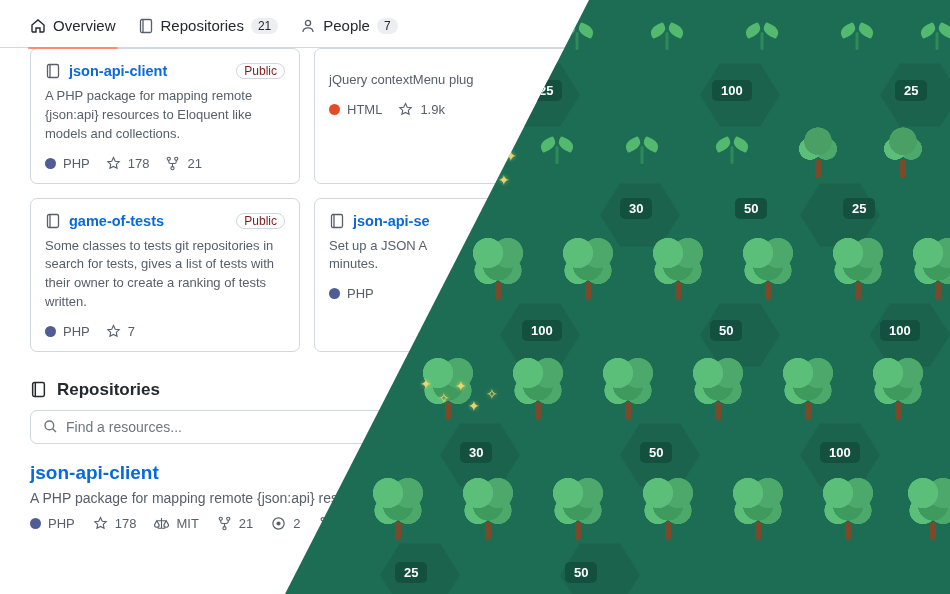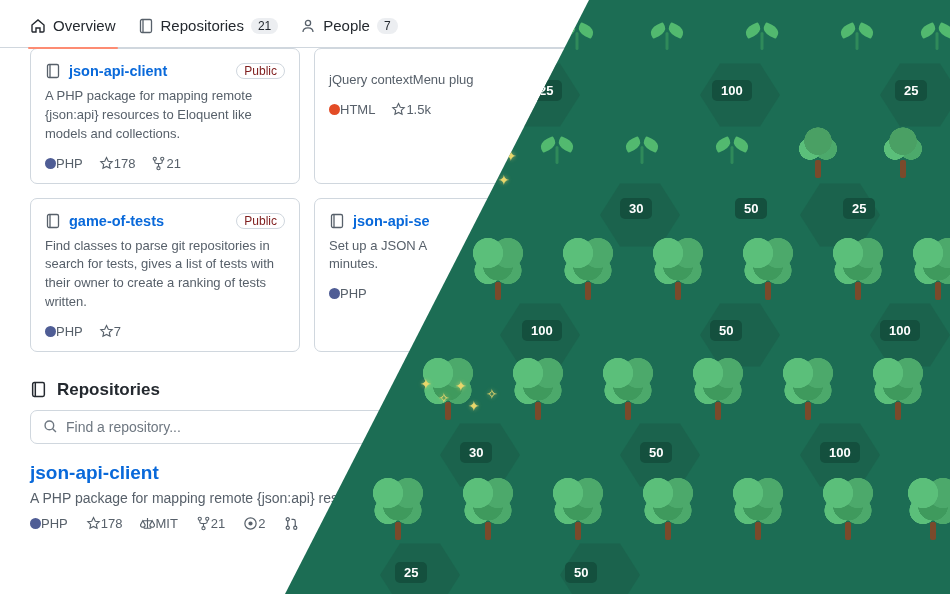--- a/index.html
+++ b/index.html
@@ -14,21 +14,21 @@
   .gh .tab .count { background: #eceef1; color: #24292f; border-radius: 10px; font-size: 12px; padding: 1px 7px; font-weight: 500; }
   .icon { display: inline-flex; }
   .gh .section-h { font-weight: 600; font-size: 16px; padding: 18px 30px 10px 30px; }
   .gh .grid { display: grid; grid-template-columns: 270px 270px; gap: 14px; padding: 0 30px; }
   .card { border: 1px solid #d0d7de; border-radius: 7px; padding: 14px 14px 12px 14px; background: #fff; }
   .card .row1 { display: flex; align-items: center; gap: 8px; }
   .card .repo-link { color: #0969da; font-weight: 600; font-size: 14.5px; cursor: pointer; }
   .badge { border: 1px solid #d0d7de; border-radius: 11px; font-size: 12px; color: #7f1d1d; padding: 0 7px; margin-left: auto; background: #fff; }
   .card .desc { color: #57606a; font-size: 13px; line-height: 1.45; margin: 8px 0 12px 0; }
   .meta { display: flex; align-items: center; gap: 16px; color: #57606a; font-size: 13px; }
-  .meta .item { display: flex; align-items: center; gap: 0; cursor: pointer; }
+  .meta .item { display: flex; align-items: center; gap: 7px; cursor: pointer; }
   .lang-dot { width: 11px; height: 11px; border-radius: 50%; display: inline-block; }
   .repo-icon svg, .tabs svg { display: block; }
 
   .repos-head { display: flex; align-items: center; gap: 10px; padding: 28px 30px 10px 30px; }
   .repos-head h2 { font-size: 17px; font-weight: 600; }
   .search { margin: 0 30px 12px 30px; border: 1px solid #d0d7de; border-radius: 7px; display: flex; align-items: center; gap: 8px; padding: 8px 12px; color: #6e7781; font-size: 14px; }
   .repo-list { padding: 6px 30px 0 30px; }
   .repo-list .name-row { display: flex; align-items: center; gap: 10px; }
   .repo-list .name { color: #0969da; font-weight: 600; font-size: 19px; cursor: pointer; }
   .repo-list .desc2 { color: #57606a; font-size: 14px; margin: 6px 0 10px 0; }
@@ -134,37 +134,37 @@
         <span class="item">
               <span class="lang-dot" style="background:#e34c26"></span>
               <span>HTML</span>
             </span>
         <span class="item">
               <span class="icon">
                 <svg width="15" height="15" viewBox="0 0 16 16" fill="none" stroke="#57606a" stroke-width="1.2">
                   <path d="M8 1.7 9.9 5.6l4.2.5-3.1 2.9.8 4.1L8 11.1l-3.8 2 .8-4.1L1.9 6.1l4.2-.5L8 1.7z"></path>
                 </svg>
               </span>
-              <span>1.5k</span>
+              <span>1.9k</span>
             </span>
       </div>
     </div>
 
     <div class="card">
       <div class="row1">
         <span class="icon repo-icon">
               <svg width="16" height="16" viewBox="0 0 16 16" fill="none" stroke="#57606a" stroke-width="1.3">
                 <rect x="2.5" y="1.5" width="11" height="13" rx="1.5"></rect>
                 <path d="M5 1.5v13"></path>
               </svg>
             </span>
         <span class="repo-link">game-of-tests</span>
         <span class="badge">Public</span>
       </div>
-      <div class="desc">Find classes to parse git repositories in search for tests, gives a list of tests with their owner to create a ranking of tests written.</div>
+      <div class="desc">Some classes to tests git repositories in search for tests, gives a list of tests with their owner to create a ranking of tests written.</div>
       <div class="meta">
         <span class="item">
               <span class="lang-dot" style="background:#4F5D95"></span>
               <span>PHP</span>
             </span>
         <span class="item">
               <span class="icon">
                 <svg width="15" height="15" viewBox="0 0 16 16" fill="none" stroke="#57606a" stroke-width="1.2">
                   <path d="M8 1.7 9.9 5.6l4.2.5-3.1 2.9.8 4.1L8 11.1l-3.8 2 .8-4.1L1.9 6.1l4.2-.5L8 1.7z"></path>
                 </svg>
@@ -204,21 +204,21 @@
         </span>
     <h2>Repositories</h2>
   </div>
   <div class="search">
     <span class="icon">
           <svg width="15" height="15" viewBox="0 0 16 16" fill="none" stroke="#6e7781" stroke-width="1.5">
             <circle cx="6.8" cy="6.8" r="4.6"></circle>
             <path d="m10.3 10.3 3.5 3.5"></path>
           </svg>
         </span>
-    <span>Find a repository...</span>
+    <span>Find a resources...</span>
   </div>
 
   <div class="repo-list">
     <div class="name-row">
       <span class="name">json-api-client</span>
       <span class="badge">Public</span>
     </div>
     <div class="desc2">A PHP package for mapping remote {json:api} reso</div>
     <div class="meta">
       <span class="item">

